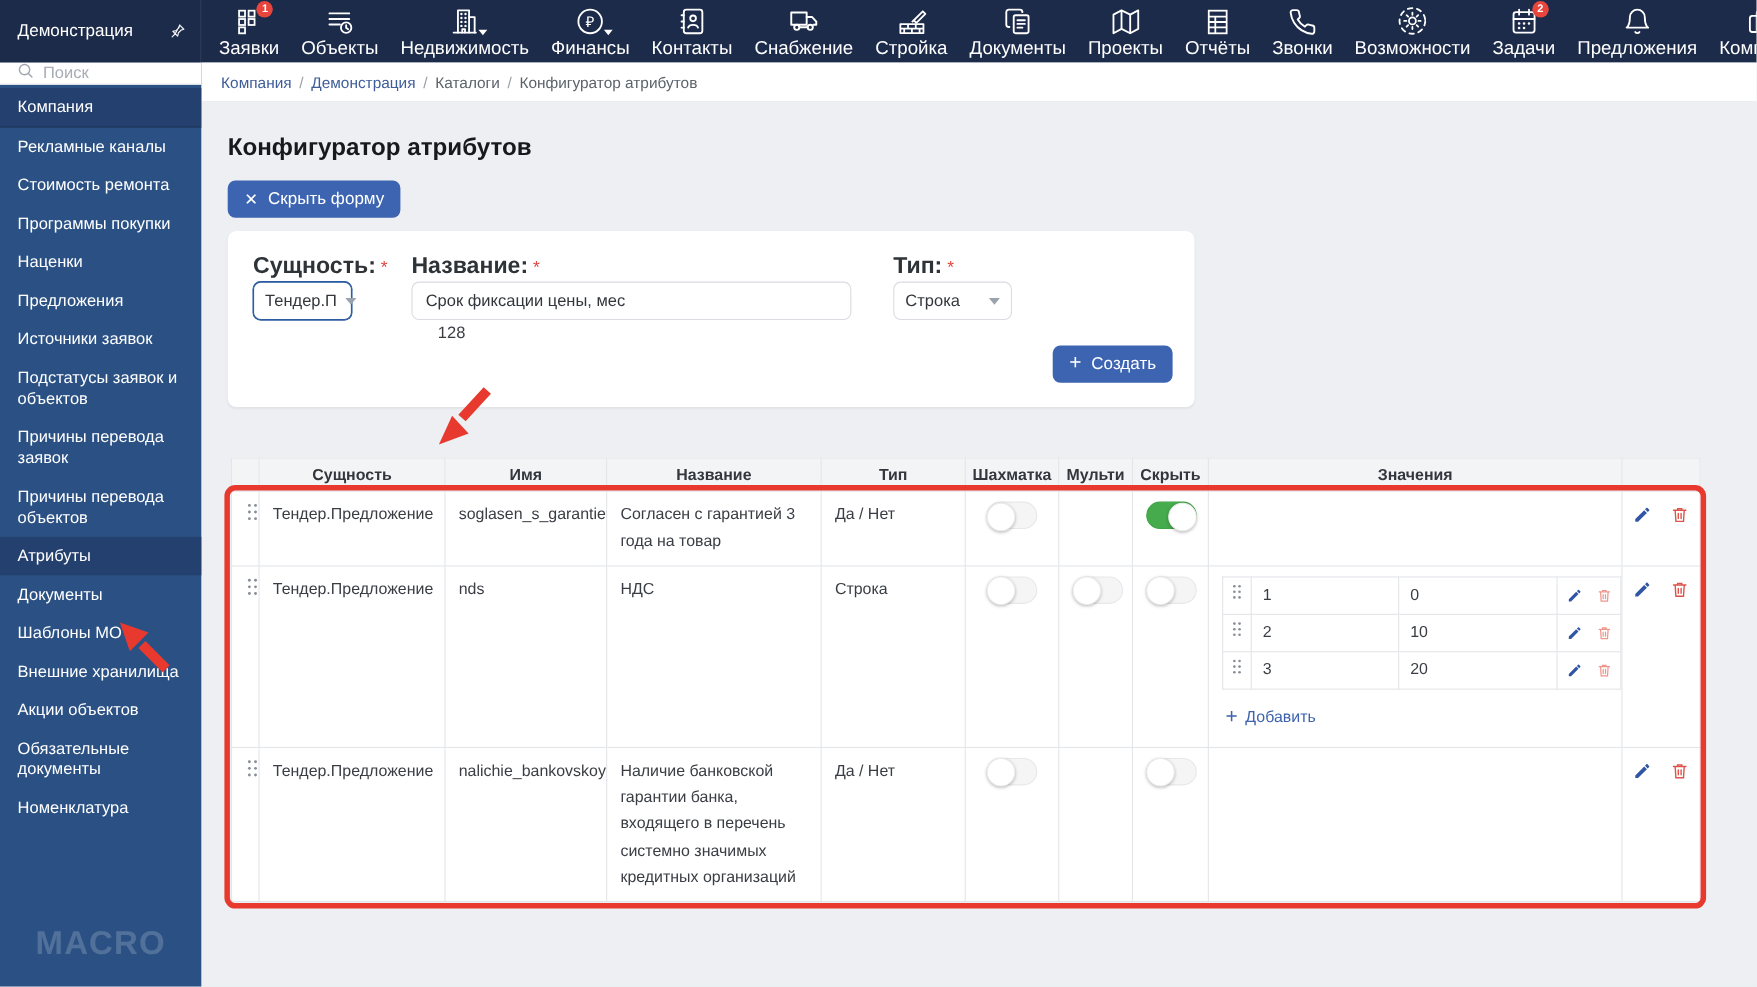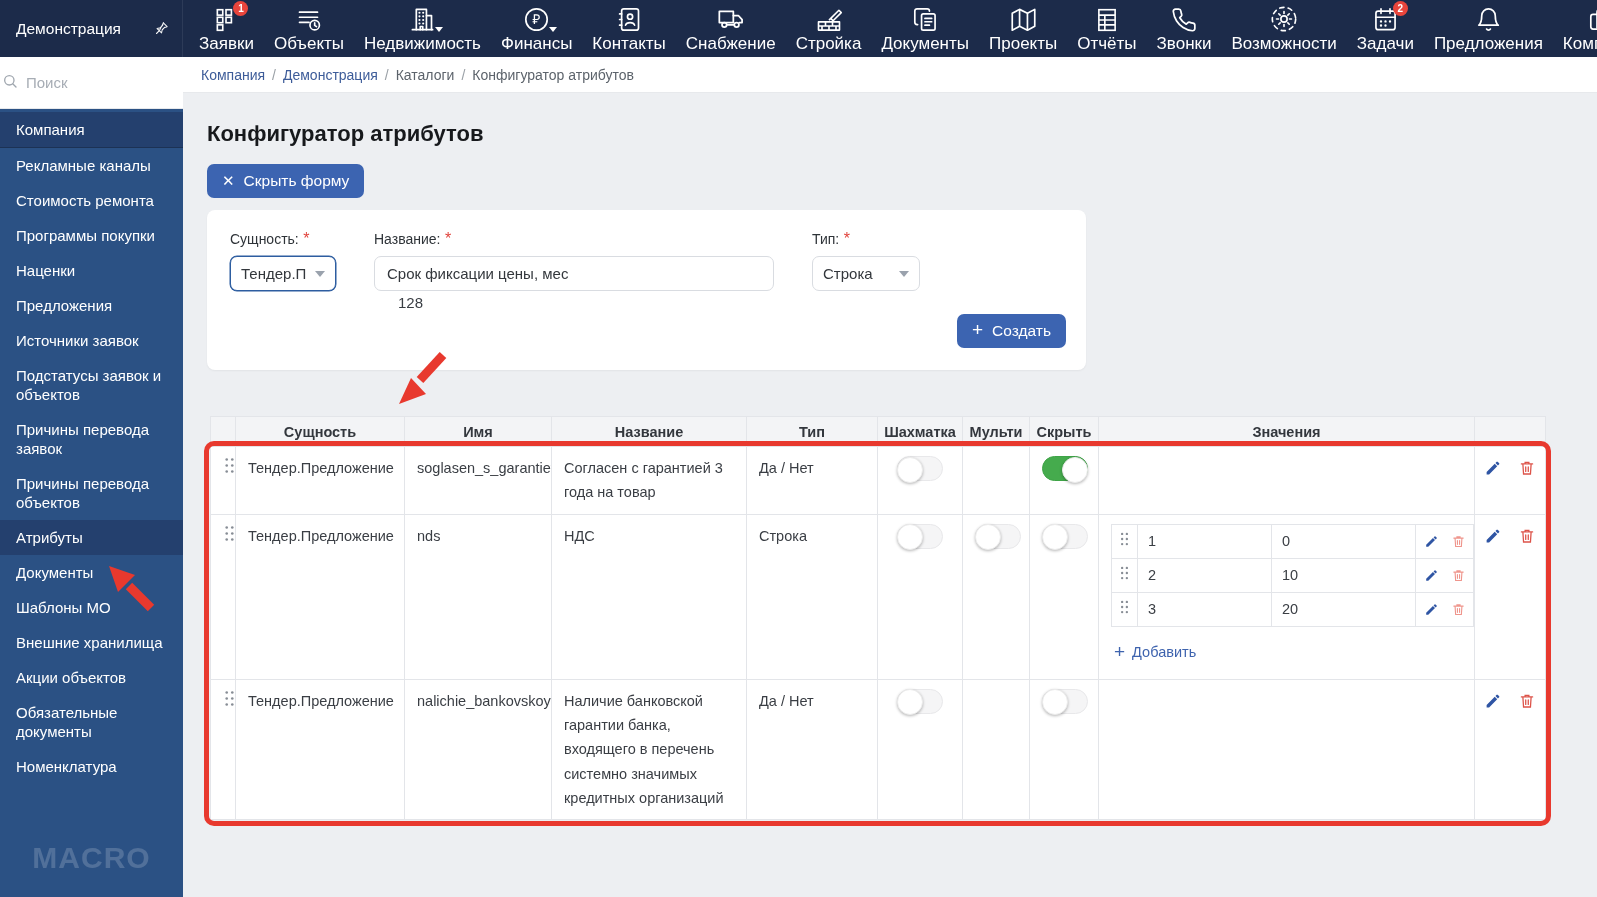--- a/index.html
+++ b/index.html
@@ -23,22 +23,22 @@
   .navcaret { position:absolute; right:-7px; bottom:1px; width:0; height:0;
               border-left:4px solid transparent; border-right:4px solid transparent; border-top:5px solid #fff; }
   .phone-btn { width:45px; height:45px; margin:6px 10px 6px 8px; border:none; border-radius:10px;
                background:#e8453c; display:flex; align-items:center; justify-content:center; cursor:pointer; align-self:center; }
 
   
   .appbody { display:flex; height:840px; }
 
   
   .sidebar { width:183px; min-width:183px; background:#2b5184; display:flex; flex-direction:column; position:relative; }
-  .side-search { height:52px; background:#fff; display:flex; align-items:center; gap:8px; padding:0 2px;
-                 border-bottom:1px solid #e7e9ec; }
+  .side-search { height:20px; background:#fff; display:flex; align-items:center; gap:8px; padding:0 24px;
+                 border-bottom:1px solid #e7e9ec;justify-content:flex-end; }
   .side-search input { border:none; outline:none; font-size:15px; color:#3a3e44; width:120px;
                        font-family:"Liberation Sans", sans-serif; }
   .side-search input::placeholder { color:#a7adb5; }
   .side-list { padding-top:3px; }
   .side-item { color:#fff; font-size:15px; line-height:19px; padding:8px 10px 8px 16px; cursor:pointer; }
   .side-item.active { background:#24406e; }
   .side-item.divided { border-bottom:1px solid rgba(0,0,0,.22); }
   .macro { margin-top:auto; text-align:center; padding-bottom:22px; color:rgba(255,255,255,.18);
            font-size:30px; font-weight:700; letter-spacing:1px; }
   .side-arrow { position:absolute; left:106px; top:506px; z-index:20; pointer-events:none; }
@@ -58,29 +58,29 @@
               display:inline-flex; align-items:center; gap:9px; padding:0 15px; font-size:15.5px;
               cursor:pointer; font-family:"Liberation Sans", sans-serif; }
   .btn-blue .x { font-size:15px; font-style:normal; }
   .btn-blue .plus { font-size:19px; font-weight:400; font-style:normal; margin-top:-2px; }
   .hide-form-btn { margin-top:17px; }
 
   
   .form-card { position:relative; margin-top:12px; width:879px; height:160px; background:#fff;
                border-radius:8px; box-shadow:0 1px 2px rgba(0,0,0,.05); z-index:8; }
   .fld { position:absolute; top:20px; }
-  .fld-label { font-size:14px; font-weight:400; color:#2e3338; }
+  .fld-label { font-size:21px; font-weight:700; color:#2e3338; }
   .req { color:#e0433c; }
   .ctrl { position:absolute; top:46px; }
   .select, .text-input { height:35px; border:1px solid #d9dce1; border-radius:7px; background:#fff;
                          font-size:15px; color:#33373c; }
   .select { display:flex; align-items:center; justify-content:space-between; padding:0 10px; cursor:pointer; }
   .chev { width:0; height:0; border-left:5px solid transparent; border-right:5px solid transparent;
           border-top:6px solid #9aa2ad; margin-left:8px; }
-  .entity-select { width:106px; border-color:#2d5da0; box-shadow:0 0 0 .5px #2d5da0; }
+  .entity-select { width:90px; border-color:#2d5da0; box-shadow:0 0 0 .5px #2d5da0; }
   .text-input { width:400px; padding:0 12px; font-family:"Liberation Sans", sans-serif; outline:none; }
   .type-select { width:108px; }
   .char-counter { position:absolute; left:191px; top:84px; font-size:15px; color:#3a3e44; }
   .create-btn { position:absolute; right:20px; bottom:22px; }
 
   .entity-dropdown { position:absolute; left:23px; top:80px; width:168px; background:#fff;
                      border:1px solid #d9dce1; border-radius:8px; box-shadow:0 5px 12px rgba(0,0,0,.14);
                      padding:3px 0; z-index:12; overflow:hidden; }
   .opt { padding:0 8px; line-height:19.7px; font-size:15.5px; color:#2b2f35; white-space:nowrap;
          overflow:hidden; cursor:pointer; }

